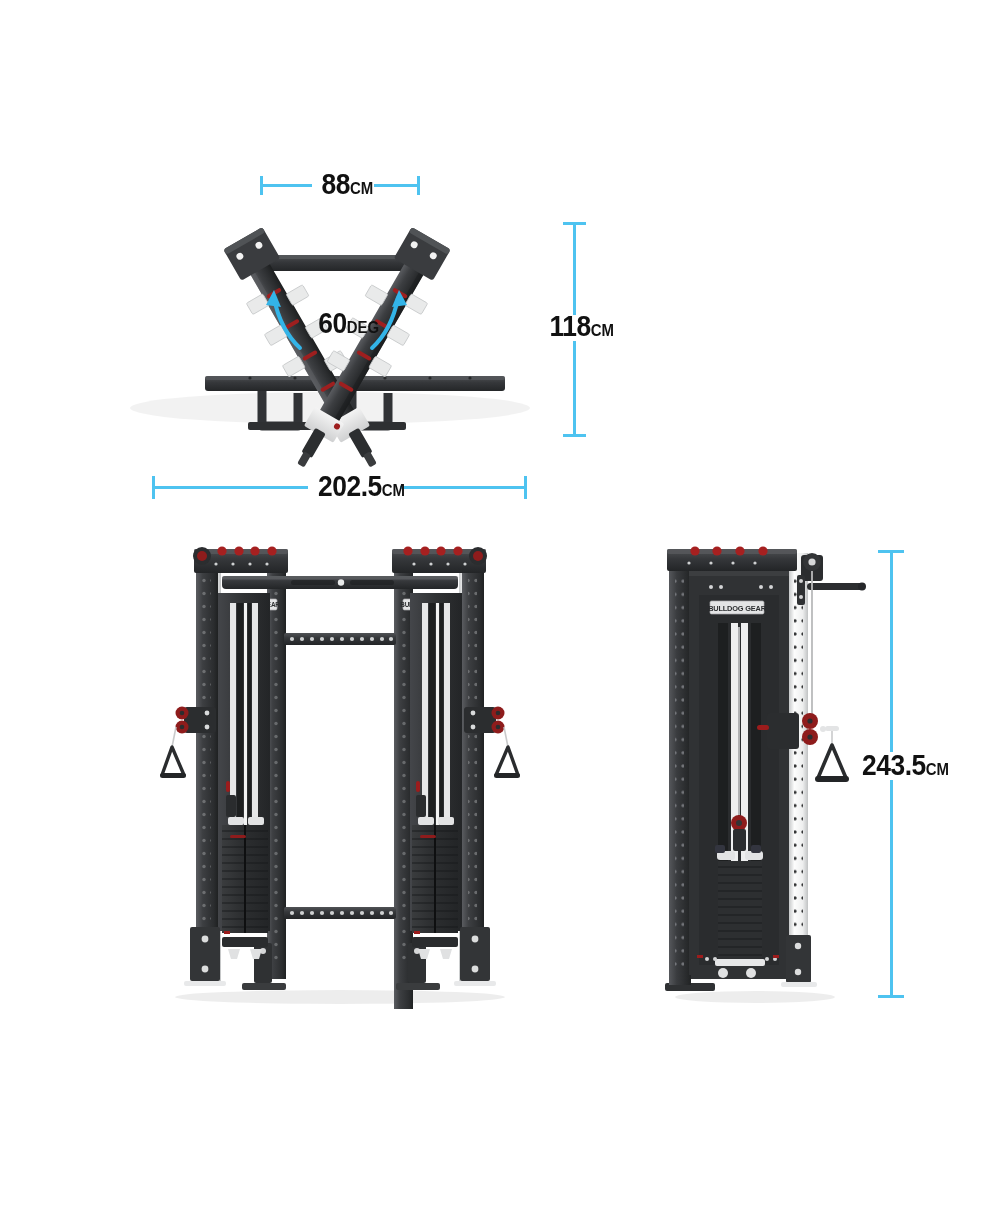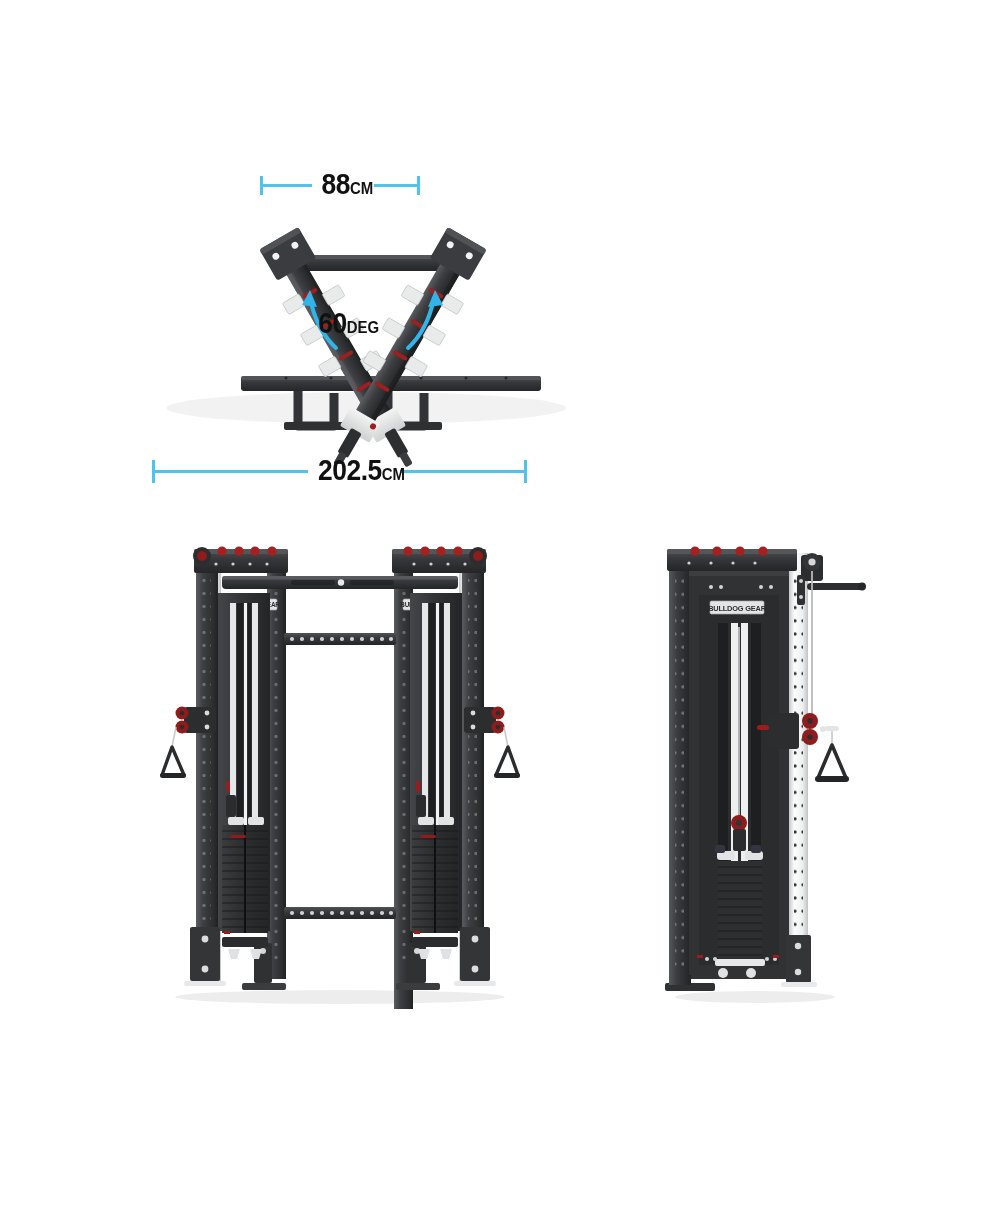--- a/index.html
+++ b/index.html
@@ -29,21 +29,21 @@
 
   .label-mask{position:absolute;background:#ffffff;}
 
   svg{display:block;overflow:visible;}
 </style>
 </head>
 <body>
 
 <div class="stage">
 
-  <div class="abs" style="left:0px;top:150px;width:660px;height:310px;padding-left:36px;">
+  <div class="abs" style="left:0px;top:150px;width:660px;height:310px;">
 
     <svg width="660" height="310" viewBox="0 0 660 310">
       <defs>
         <linearGradient id="armG" x1="0" y1="0" x2="1" y2="0">
           <stop offset="0" stop-color="#5a5c60"></stop>
           <stop offset="0.35" stop-color="#3c3e41"></stop>
           <stop offset="0.75" stop-color="#2a2c2e"></stop>
           <stop offset="1" stop-color="#1d1f20"></stop>
         </linearGradient>
         <linearGradient id="barG" x1="0" y1="0" x2="0" y2="1">
@@ -157,22 +157,31 @@
   <div class="abs" style="left:260px;top:172px;width:184px;height:28px;">
     <div class="dimline-h" style="left:0px;top:12px;width:160px;"></div>
     <div class="tick-v" style="left:0px;top:4px;height:19px;"></div>
     <div class="tick-v" style="left:157px;top:4px;height:19px;"></div>
     <div class="label-mask" style="left:52px;top:6px;width:62px;height:18px;"></div>
     <div class="dim-label" style="left:58px;top:-3px;">
       <span class="dim-num">88</span><span class="dim-unit">CM</span>
     </div>
   </div>
 
-
-  <div class="abs" style="left:152px;top:456px;width:380px;height:32px;">
+  <div class="abs" style="left:545px;top:212px;width:100px;height:235px;">
+    <div class="dimline-v" style="left:28px;top:10px;height:215px;"></div>
+    <div class="tick-h" style="left:18px;top:10px;width:23px;"></div>
+    <div class="tick-h" style="left:18px;top:222px;width:23px;"></div>
+    <div class="label-mask" style="left:24px;top:103px;width:12px;height:26px;"></div>
+    <div class="dim-label" style="left:0px;top:99px;">
+      <span class="dim-num">118</span><span class="dim-unit">CM</span>
+    </div>
+  </div>
+
+  <div class="abs" style="left:152px;top:472px;width:380px;height:32px;">
     <div class="dimline-h" style="left:0px;top:14px;width:375px;"></div>
     <div class="tick-v" style="left:0px;top:4px;height:23px;"></div>
     <div class="tick-v" style="left:372px;top:4px;height:23px;"></div>
     <div class="label-mask" style="left:156px;top:8px;width:92px;height:20px;"></div>
     <div class="dim-label" style="left:160px;top:-1px;">
       <span class="dim-num">202.5</span><span class="dim-unit">CM</span>
     </div>
   </div>
 
   <div class="abs" style="left:160px;top:535px;width:360px;height:480px;">
@@ -595,14 +604,23 @@
       <rect x="131" y="400" width="25" height="48" rx="2" fill="#333537"></rect>
       <circle cx="143" cy="411" r="3.2" fill="#dcdddd"></circle>
       <circle cx="143" cy="437" r="3.2" fill="#dcdddd"></circle>
       <rect x="126" y="447" width="36" height="5" rx="2" fill="#e8e9ea"></rect>
 
       <rect x="10" y="448" width="50" height="8" rx="2" fill="#2f3133"></rect>
       <rect x="14" y="440" width="22" height="10" fill="url(#sUp)"></rect>
     </svg>
   </div>
 
+  <div class="abs" style="left:840px;top:540px;width:160px;height:480px;">
+    <div class="dimline-v" style="left:50px;top:10px;height:448px;"></div>
+    <div class="tick-h" style="left:38px;top:10px;width:26px;"></div>
+    <div class="tick-h" style="left:38px;top:455px;width:26px;"></div>
+    <div class="label-mask" style="left:46px;top:212px;width:12px;height:28px;"></div>
+    <div class="dim-label" style="left:16px;top:210px;">
+      <span class="dim-num">243.5</span><span class="dim-unit">CM</span>
+    </div>
+  </div>
 
 </div>
 
 </body></html>

